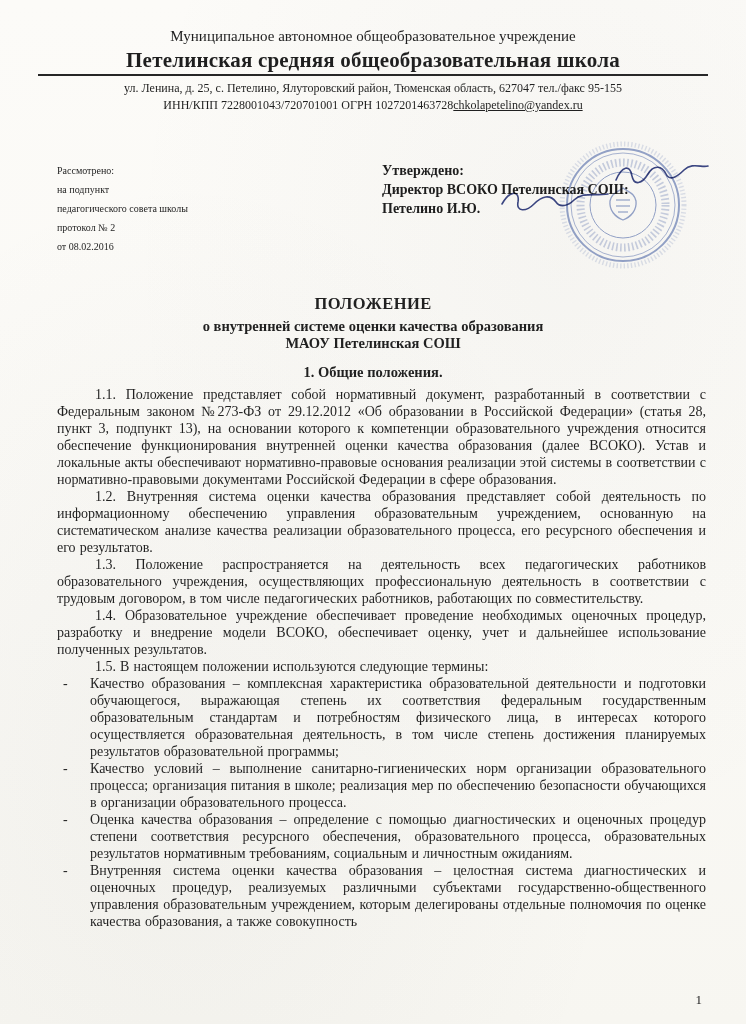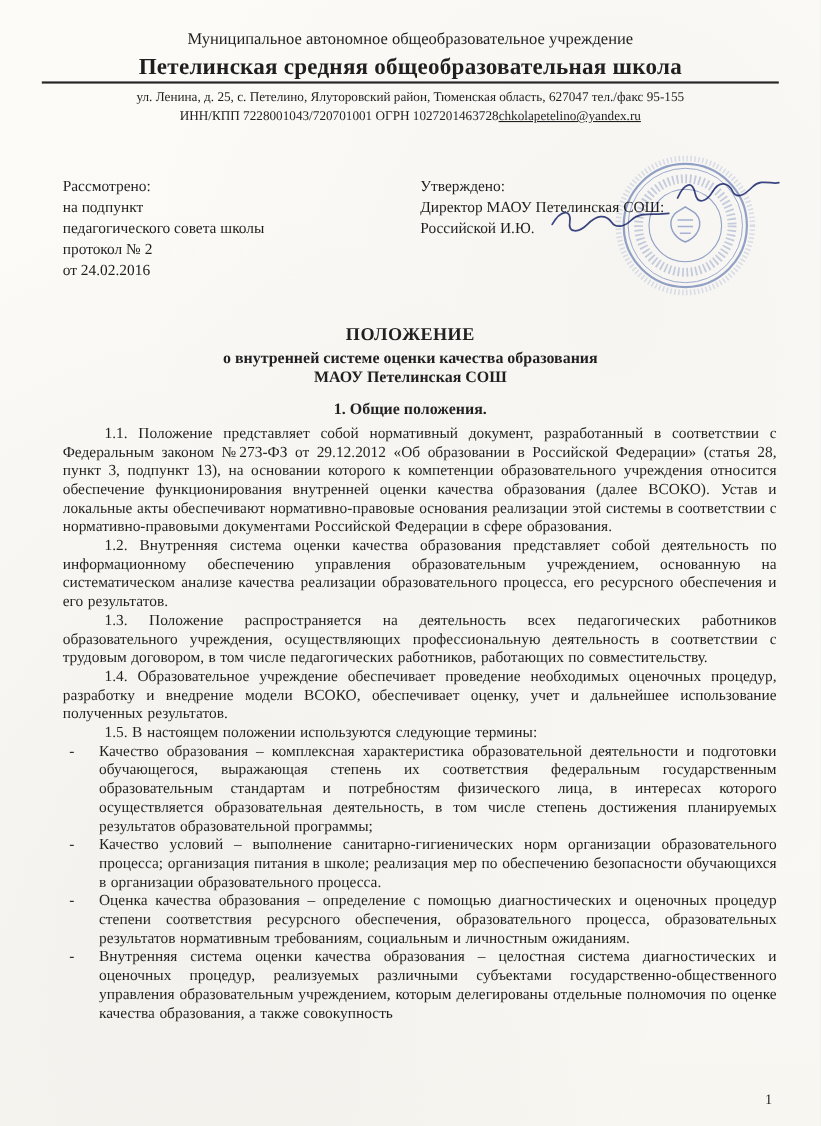--- a/index.html
+++ b/index.html
@@ -19,22 +19,22 @@
   
   .header { padding-top:28px; text-align:center; }
   .org-type { font-size:15px; }
   .school-name { font-size:21px; font-weight:bold; margin-top:3px; letter-spacing:0.2px; }
   .header-rule { margin:1px 38px 0; border-bottom:2px solid #262626; height:0; }
   .address { font-size:12px; margin-top:5px; }
   .inn-line { font-size:12px; margin-top:2px; }
   .email { text-decoration:underline; }
   
   .approval { display:flex; justify-content:space-between; margin:48px 42px 0 57px; position:relative; }
-  .approval-left  { width:290px; font-size:14px; line-height:19px; }
-  .approval-right { width:322px; font-size:14px; line-height:19px; }
+  .approval-left  { width:290px; font-size:10px; line-height:19px; }
+  .approval-right { width:322px; font-size:14px; line-height:19px;font-weight:bold; }
   
   .stamp { position:absolute; left:558px; top:140px; width:130px; height:130px;
            opacity:0.55; mix-blend-mode:multiply; pointer-events:none; }
   .signature { position:absolute; left:470px; top:158px; width:248px; height:64px;
                opacity:0.9; mix-blend-mode:multiply; pointer-events:none; }
   
   .doc-title { text-align:center; font-weight:bold; margin-top:38px; }
   .doc-title .t1 { font-size:16.5px; letter-spacing:0.4px; }
   .doc-title .t2 { font-size:14.5px; margin-top:4px; }
   .doc-title .t3 { font-size:14.5px; }
@@ -60,26 +60,26 @@
     <div class="address">ул. Ленина, д. 25, с. Петелино, Ялуторовский район, Тюменская область, 627047 тел./факс 95-155</div>
     <div class="inn-line"><span>ИНН/КПП 7228001043/720701001 ОГРН 1027201463728</span><span class="email">chkolapetelino@yandex.ru</span></div>
   </header>
 
   <section class="approval">
     <div class="approval-left">
       <div>Рассмотрено:</div>
       <div>на подпункт</div>
       <div>педагогического совета школы</div>
       <div>протокол № 2</div>
-      <div>от 24.02.2016</div>
+      <div>от 08.02.2016</div>
     </div>
     <div class="approval-right">
       <div>Утверждено:</div>
-      <div>Директор  МАОУ Петелинская СОШ:</div>
-      <div>Российской И.Ю.</div>
+      <div>Директор  ВСОКО Петелинская СОШ:</div>
+      <div>Петелино И.Ю.</div>
     </div>
   </section>
 
   <svg class="stamp" width="130" height="130" viewBox="0 0 130 130" aria-hidden="true">
     <g fill="none" stroke="#3f5ca8">
       <circle cx="65" cy="65" r="56" stroke-width="2"></circle>
       <circle cx="65" cy="65" r="52" stroke-width="0.8"></circle>
       <circle cx="65" cy="65" r="33" stroke-width="1"></circle>
       <circle cx="65" cy="65" r="61" stroke-width="5" stroke-dasharray="1.4 2.2" opacity="0.3"></circle>
       <circle cx="65" cy="65" r="42.5" stroke-width="8" stroke-dasharray="1.6 2.4" opacity="0.5"></circle>

